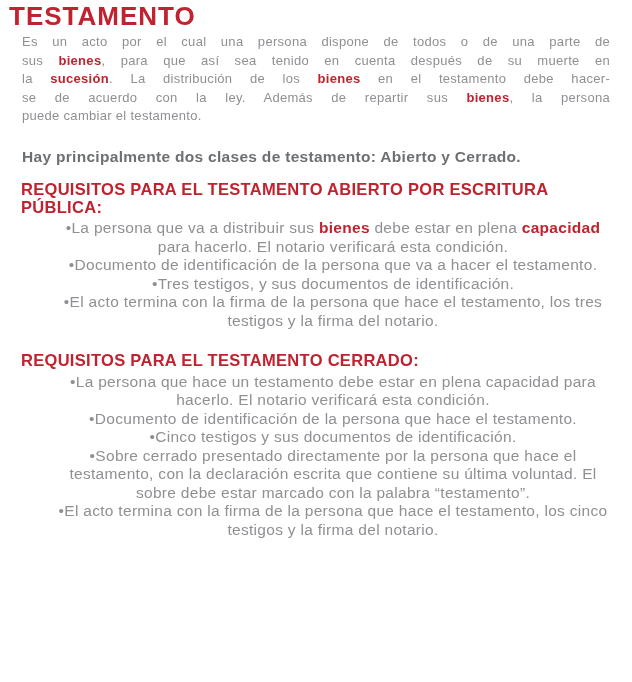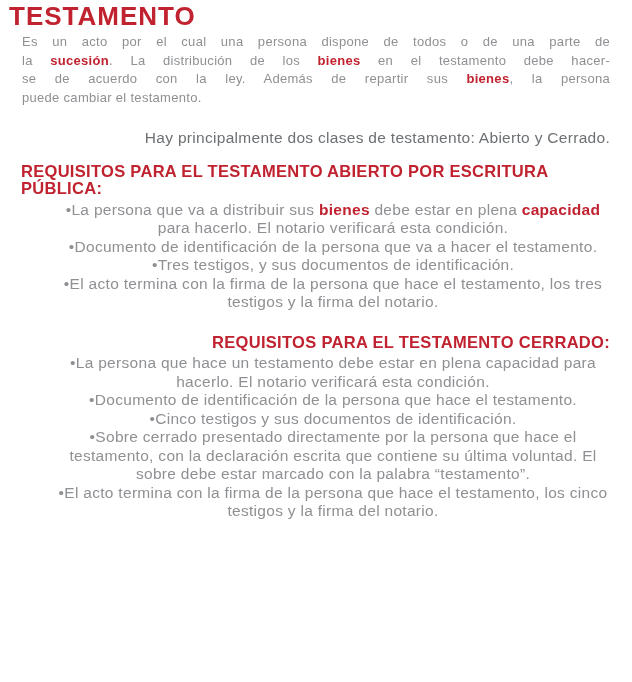--- a/index.html
+++ b/index.html
@@ -39,36 +39,34 @@
     text-align-last:justify;
   }
   .intro .line:last-child{
     text-align-last:left;
   }
   .subtitle{
     margin:22px 0 0 13px;
     font-size:15.5px;
     line-height:18.5px;
     letter-spacing:0.3px;
-    font-weight:normal;
+    font-weight:bold;
     color:var(--darkgray);
-    text-align:right;
   }
   h2.section-heading{
     margin:15px 0 3px 12px;
     font-size:16.5px;
     line-height:17.5px;
     letter-spacing:0.3px;
     font-weight:bold;
     color:var(--red);
     text-transform:none;
   }
   h2.section-heading.second{
     margin-top:22px;
-    text-align:right;
   }
   .bullets{
     margin:0 0 0 47px;
     font-size:15.5px;
     line-height:18.5px;
     letter-spacing:0.3px;
     color:var(--gray);
     text-align:center;
   }
   .bullet{
@@ -82,20 +80,21 @@
 </style>
 </head>
 <body>
 
 <div class="page">
 
   <h1 class="doc-title">TESTAMENTO</h1>
 
   <div class="intro">
       <div class="line"><span class="plain">Es un acto por el cual una persona dispone de todos o de una parte de</span></div>
+      <div class="line"><span class="plain">sus </span><span class="em">bienes</span><span class="plain">, para que así sea tenido en cuenta después de su muerte en</span></div>
       <div class="line"><span class="plain">la </span><span class="em">sucesión</span><span class="plain">. La distribución de los </span><span class="em">bienes</span><span class="plain"> en el testamento debe hacer-</span></div>
       <div class="line"><span class="plain">se de acuerdo con la ley. Además de repartir sus </span><span class="em">bienes</span><span class="plain">, la persona</span></div>
       <div class="line"><span class="plain">puede cambiar el testamento.</span></div>
     </div>
 
   <p class="subtitle">Hay principalmente dos clases de testamento: Abierto y Cerrado.</p>
 
   <section>
     <h2 class="section-heading">REQUISITOS PARA EL TESTAMENTO ABIERTO POR ESCRITURA PÚBLICA:</h2>
     <div class="bullets">

